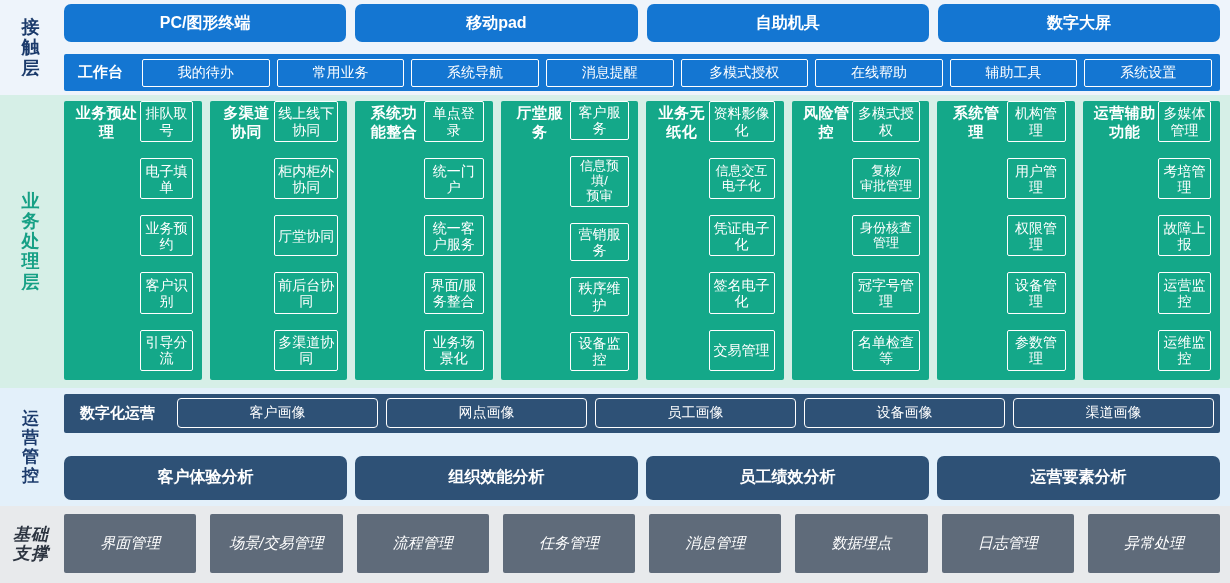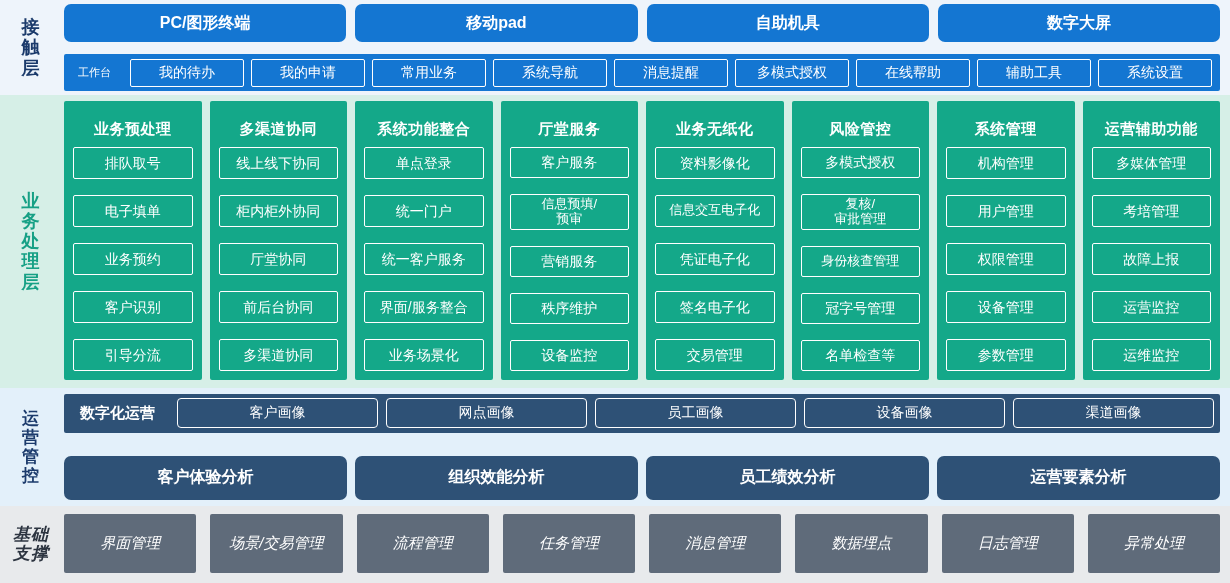--- a/index.html
+++ b/index.html
@@ -32,36 +32,36 @@
   .l1-top .chip{
     flex:1 1 0;background:#1476d2;border-radius:7px;
     color:#fff;font-weight:bold;font-size:16px;
     display:flex;align-items:center;justify-content:center;
   }
   .l1-bot{
     height:38px;background:#1476d2;border-radius:2px;
     display:flex;align-items:center;gap:7px;padding:0 8px;box-sizing:border-box;
   }
   .l1-bot .lead{
-    color:#fff;font-size:11px;font-weight:normal;padding:0 12px 0 6px;white-space:nowrap;
+    color:#fff;font-size:15px;font-weight:bold;padding:0 12px 0 6px;white-space:nowrap;
   }
   .l1-bot .box{
     flex:1 1 0;height:26px;border:1px solid #ffffff;border-radius:2px;
     color:#fff;font-size:14px;display:flex;align-items:center;justify-content:center;
     white-space:nowrap;
   }
 
   
   .l2{height:295px;background:#d6efe7;}
   .l2 .layer-label{background:#d6efe7;color:#16a085;font-size:18px;}
   .l2 .layer-body{padding:6px 10px 8px 2px;display:flex;gap:8px;}
   .col{
     flex:1 1 0;background:#14a889;border-radius:2px;
-    padding:16px 9px 9px;box-sizing:border-box;
-    display:flex;flex-direction:column;
+    padding:0 9px 9px;box-sizing:border-box;
+    display:flex;flex-direction:row;
   }
   .col-title{
     color:#fff;font-weight:bold;font-size:15px;text-align:center;
     padding:3px 0 8px;letter-spacing:.5px;
   }
   .col-items{flex:1 1 auto;display:flex;flex-direction:column;gap:16px;}
   .cell{
     flex:1 1 0;border:1px solid #ffffff;border-radius:2px;
     color:#fff;font-size:14px;line-height:1.15;
     display:flex;align-items:center;justify-content:center;text-align:center;
@@ -114,21 +114,20 @@
     <div class="layer-body">
       <div class="l1-top">
         <div class="chip">PC/图形终端</div>
         <div class="chip">移动pad</div>
         <div class="chip">自助机具</div>
         <div class="chip">数字大屏</div>
       </div>
       <div class="l1-bot">
         <div class="lead">工作台</div>
         <div class="box">我的待办</div>
-        <div class="box">我的申请</div>
         <div class="box">常用业务</div>
         <div class="box">系统导航</div>
         <div class="box">消息提醒</div>
         <div class="box">多模式授权</div>
         <div class="box">在线帮助</div>
         <div class="box">辅助工具</div>
         <div class="box">系统设置</div>
       </div>
     </div>
   </section>

